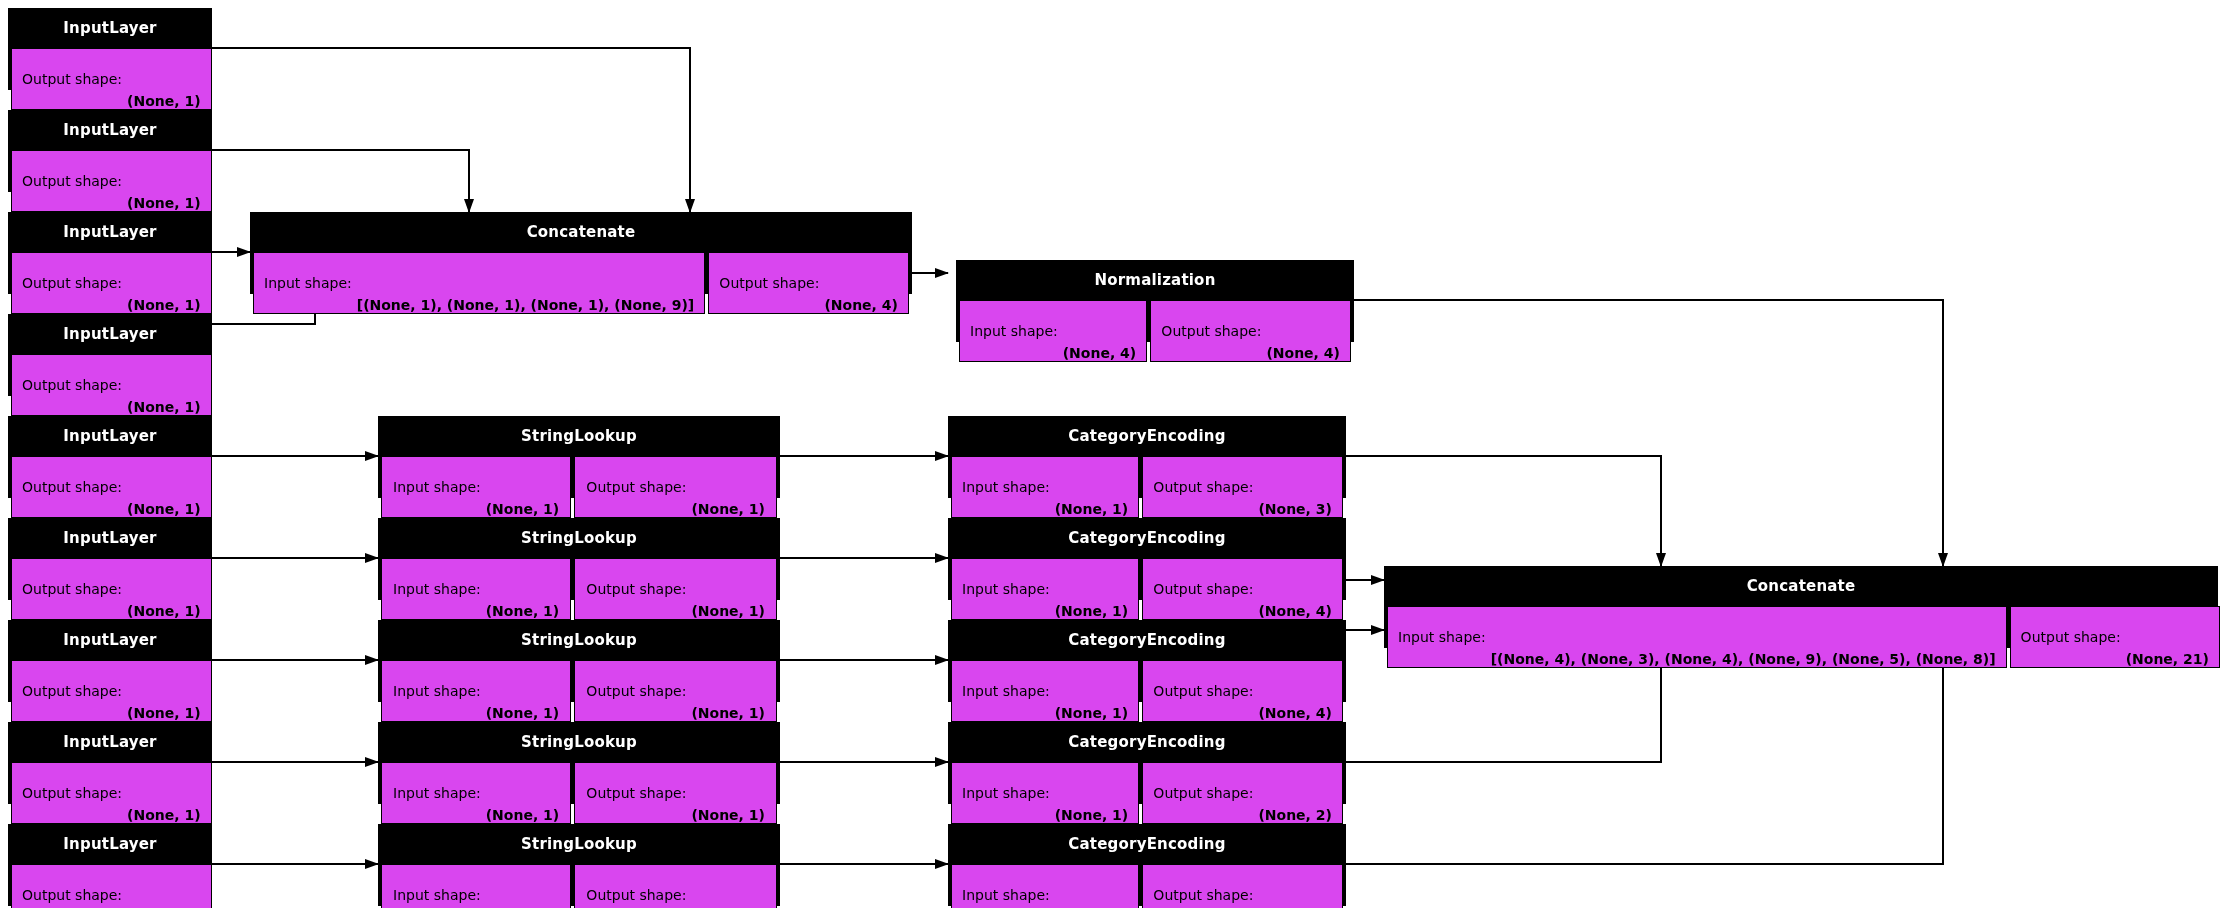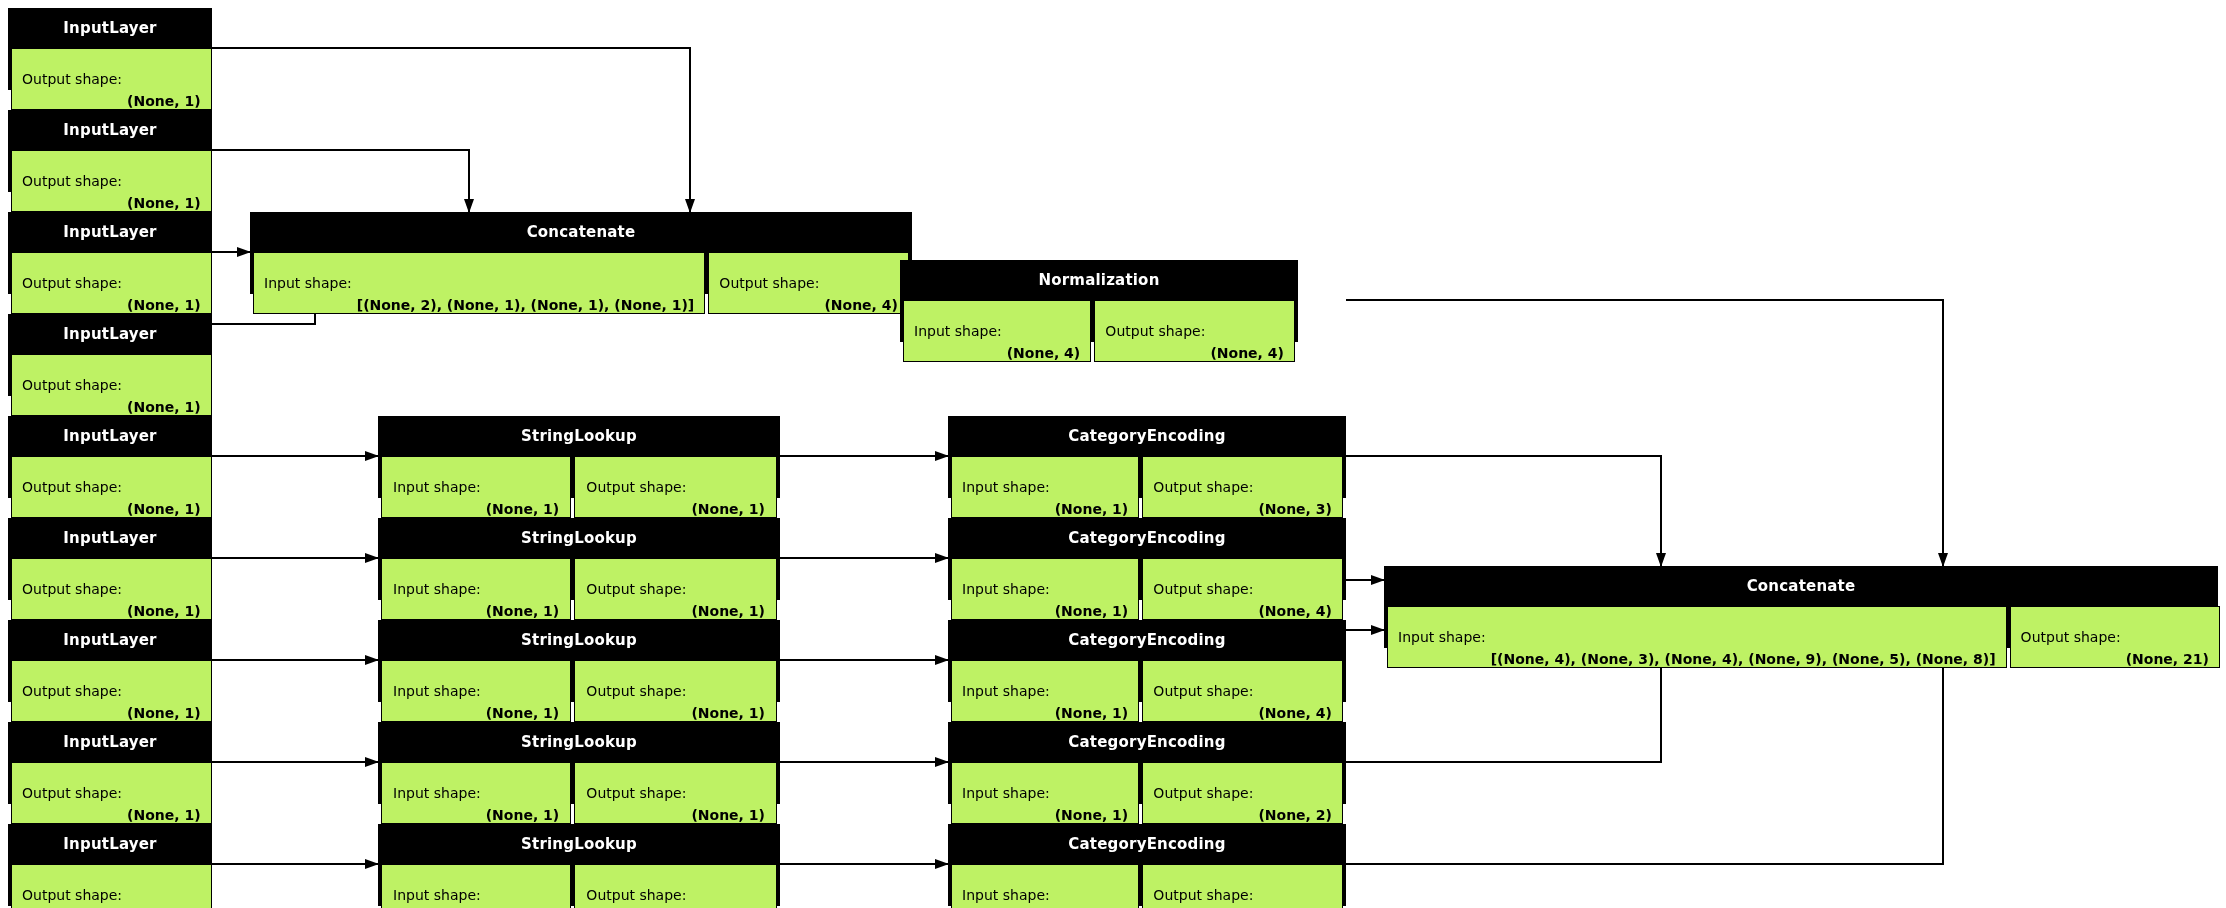--- a/index.html
+++ b/index.html
@@ -24,21 +24,21 @@
     letter-spacing:0.2px;
   }
   .node-cells{
     flex:1 1 auto;
     display:flex;
     gap:3px;
     padding:0 3px 3px 3px;
     box-sizing:border-box;
   }
   .cell{
-    background:#bef264;
+    background:#d946ef;
     border:1.5px solid #000000;
     box-sizing:border-box;
     flex:1 1 auto;
     display:flex;align-items:center;justify-content:center;
     white-space:nowrap;
     font-size:14px;
     color:#000000;
     padding:0 10px;
   }
   .cell-label{font-weight:normal;margin-right:5px;}
@@ -155,29 +155,29 @@
           <span class="cell-label">Output shape:</span>
           <span class="cell-value">(None, 1)</span>
         </div>
       </div>
   </div>
     <div class="node" style="left: 250px; top: 212px; width: 662px; height: 82px;">
     <div class="node-title">Concatenate</div>
     <div class="node-cells">
         <div class="cell">
           <span class="cell-label">Input shape:</span>
-          <span class="cell-value">[(None, 2), (None, 1), (None, 1), (None, 1)]</span>
-        </div>
-        <div class="cell">
-          <span class="cell-label">Output shape:</span>
-          <span class="cell-value">(None, 4)</span>
-        </div>
-      </div>
-  </div>
-    <div class="node" style="left: 900px; top: 260px; width: 398px; height: 82px;">
+          <span class="cell-value">[(None, 1), (None, 1), (None, 1), (None, 9)]</span>
+        </div>
+        <div class="cell">
+          <span class="cell-label">Output shape:</span>
+          <span class="cell-value">(None, 4)</span>
+        </div>
+      </div>
+  </div>
+    <div class="node" style="left: 956px; top: 260px; width: 398px; height: 82px;">
     <div class="node-title">Normalization</div>
     <div class="node-cells">
         <div class="cell">
           <span class="cell-label">Input shape:</span>
           <span class="cell-value">(None, 4)</span>
         </div>
         <div class="cell">
           <span class="cell-label">Output shape:</span>
           <span class="cell-value">(None, 4)</span>
         </div>

